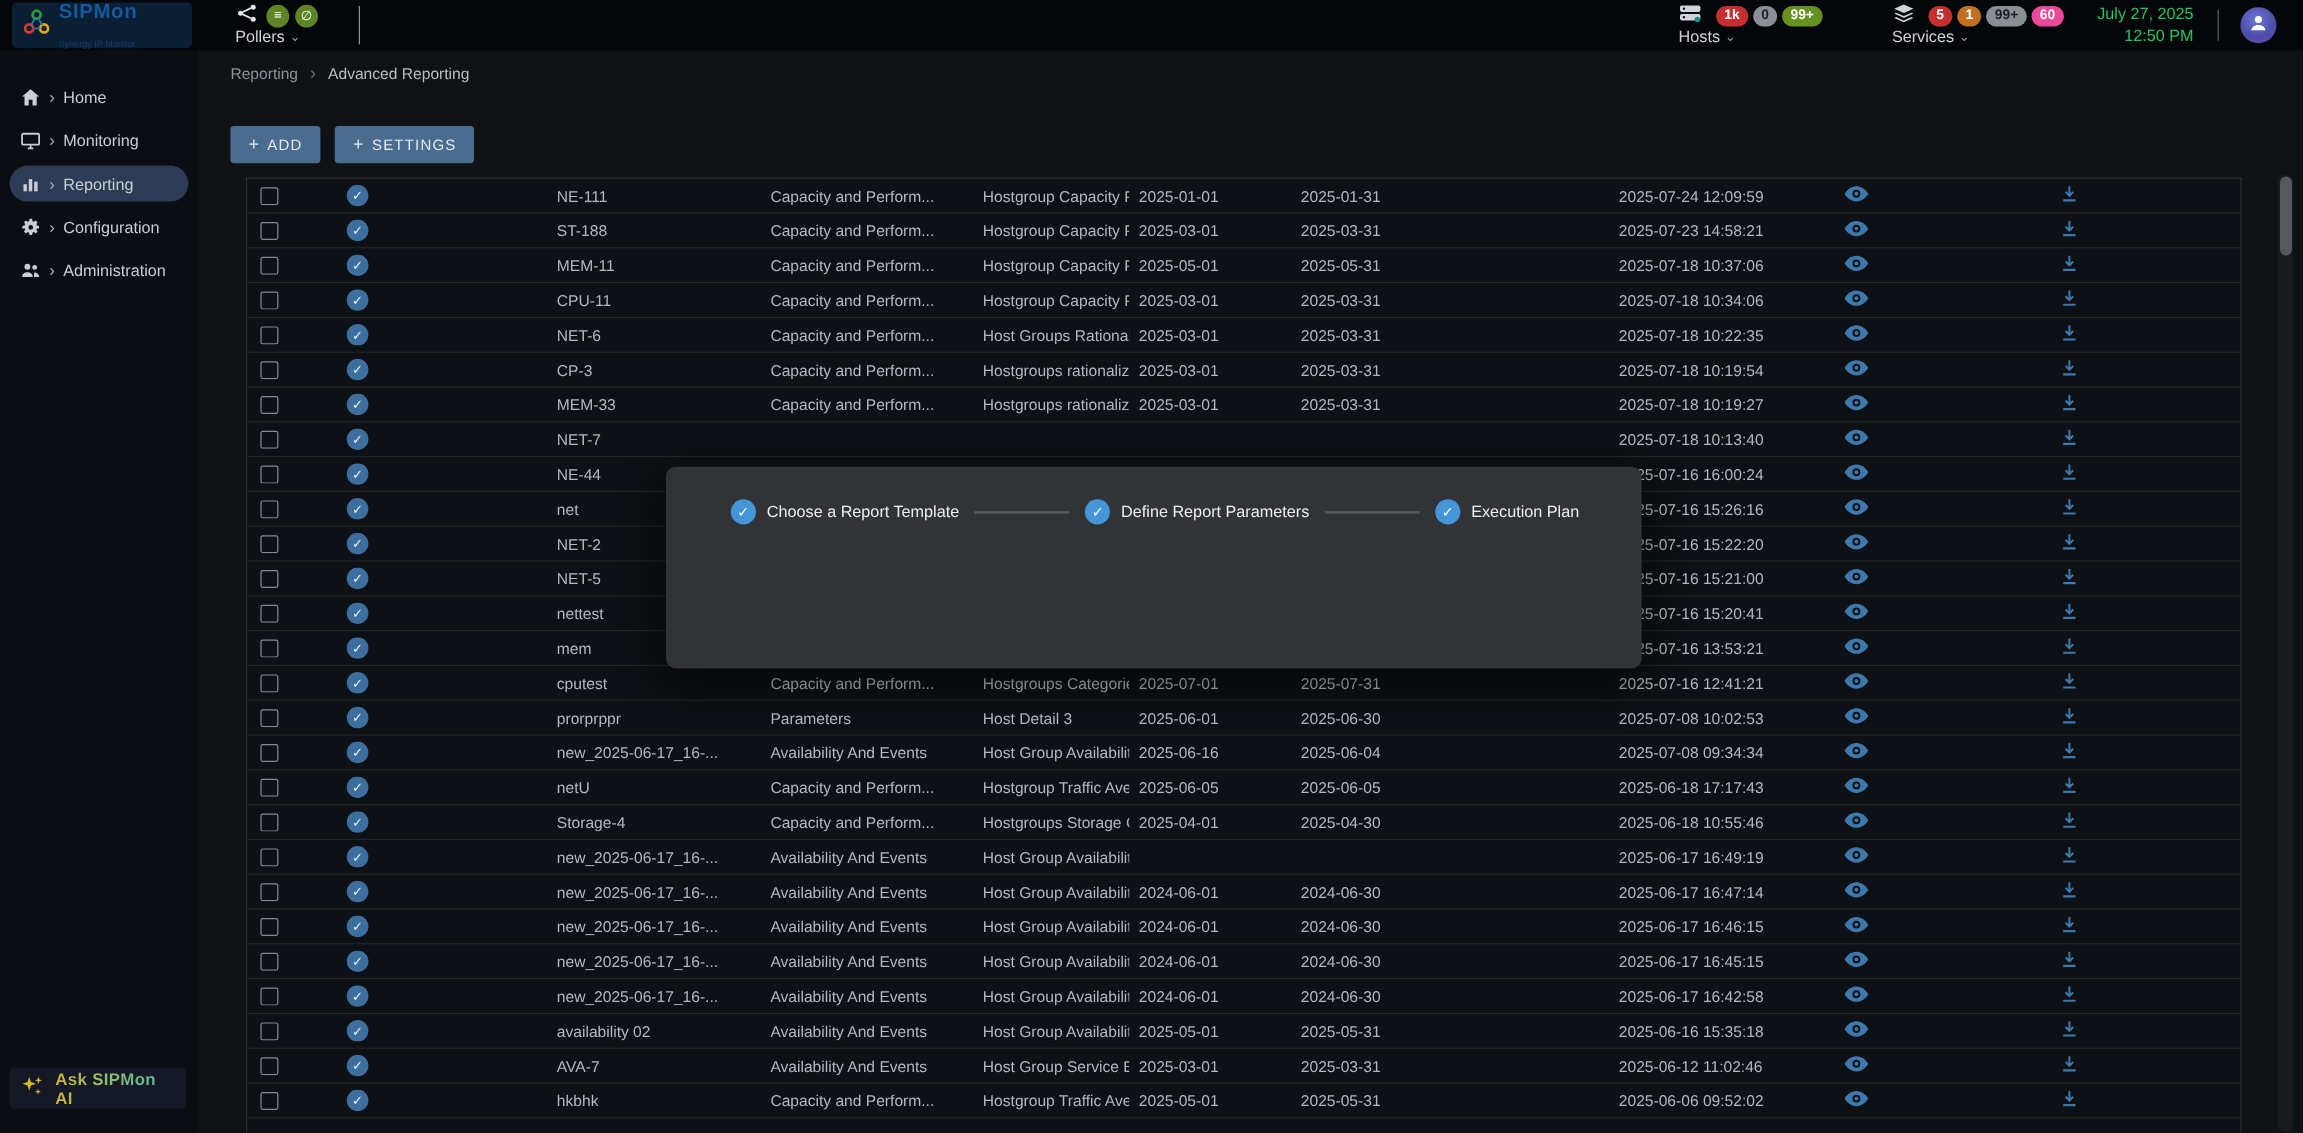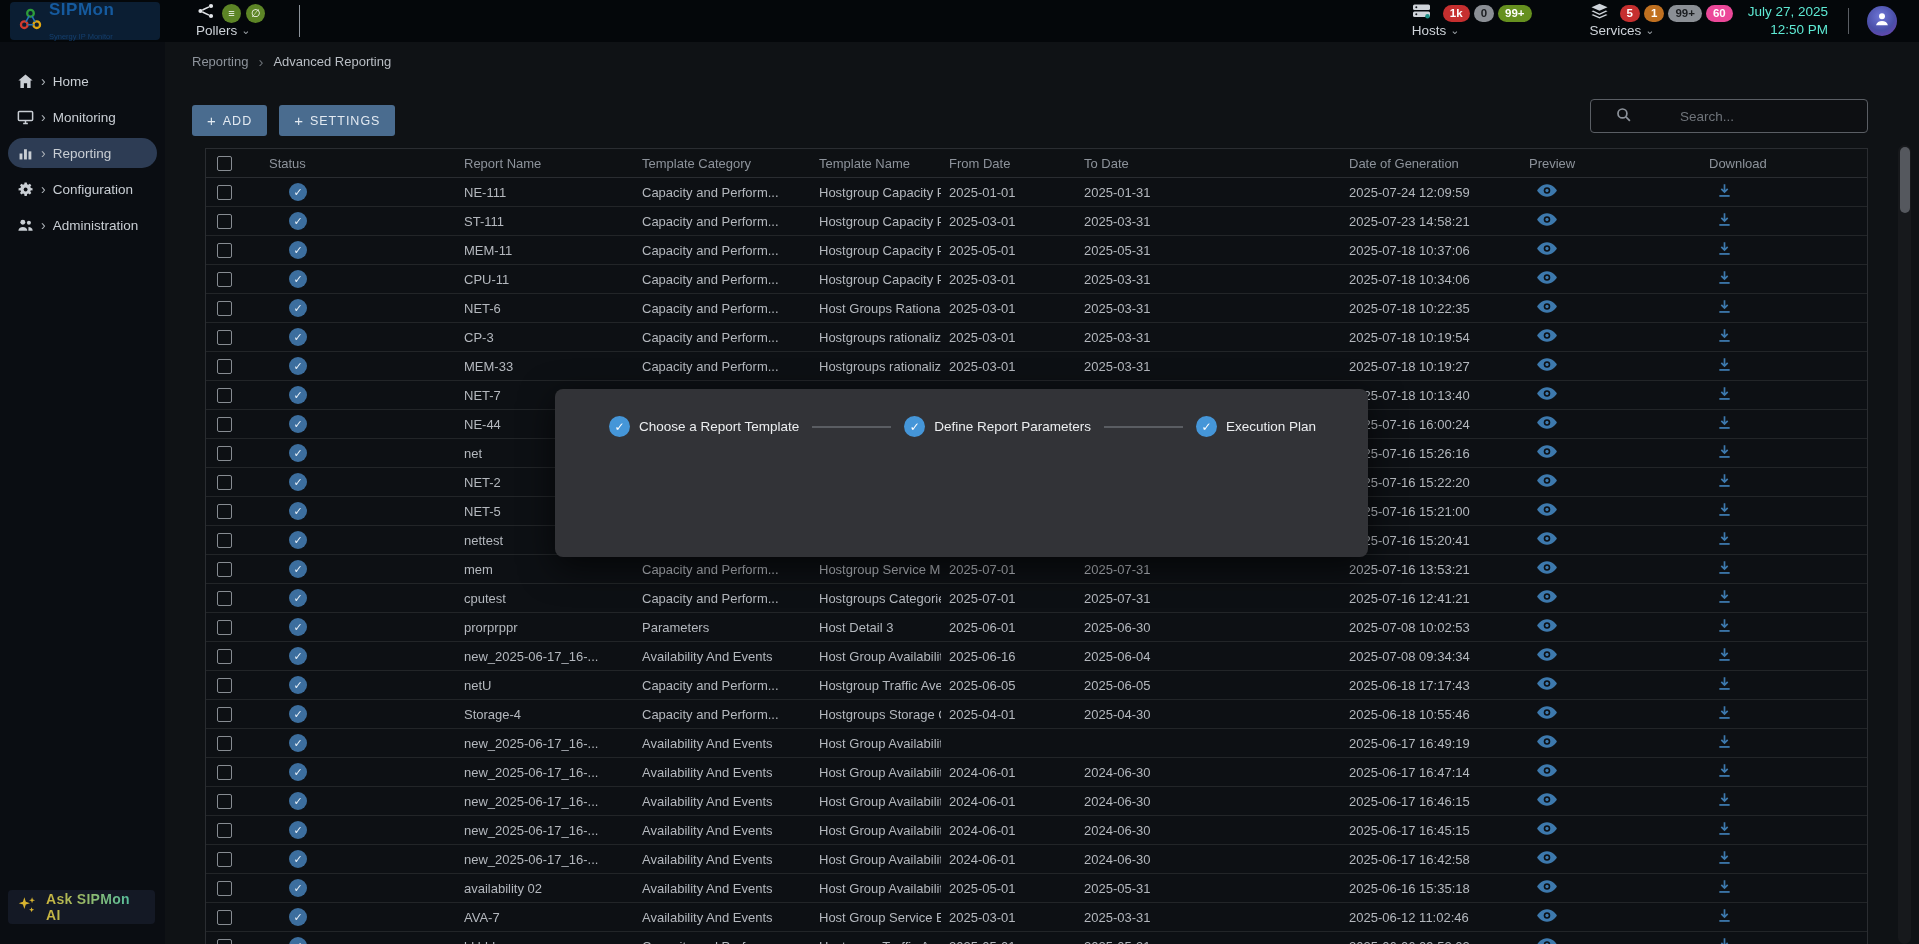--- a/index.html
+++ b/index.html
@@ -11,21 +11,21 @@
   .logo-box { width:150px; height:38px; margin-left:10px; background:#0b1e33; border-radius:4px; display:flex; align-items:center; padding:0 7px; gap:5px; flex:none; }
   .logo-title { color:#155a9e; font-weight:bold; font-size:17px; letter-spacing:.5px; line-height:1; }
   .logo-sub { color:#143f6e; font-size:7.5px; margin-top:14px; }
   .tb-group { display:flex; flex-direction:column; justify-content:center; height:42px; }
   .tb-top { display:flex; align-items:center; gap:5px; height:18px; }
   .tb-label { font-size:13.5px; color:#ced3d9; display:flex; align-items:center; gap:4px; margin-top:1px; }
   .chev { font-size:11px; color:#9aa0a6; }
   .pill { display:inline-block; min-width:20px; text-align:center; padding:1px 7px; border-radius:10px; font-size:11.5px; font-weight:bold; line-height:15px; }
   .pill-ic { width:19px; height:19px; border-radius:50%; background:#5d8526; color:#fff; display:inline-flex; align-items:center; justify-content:center; font-size:11px; }
   .tb-divider { width:1px; height:32px; background:#8d939b; margin-left:34px; }
-  .tb-date { text-align:right; font-size:13.5px; color:#5eead4; line-height:1.35; margin-left:15px; }
+  .tb-date { text-align:right; font-size:13.5px; color:#22c55e; line-height:1.35; margin-left:28px; }
   .tb-sep { width:1px; height:26px; background:#5a5e64; margin:0 18px 0 20px; }
   .avatar { width:30px; height:30px; border-radius:50%; background:radial-gradient(circle at 45% 35%, #6f77d8 0%, #4a4fa8 55%, #7a3fb0 100%); display:flex; align-items:center; justify-content:center; margin-right:22px; }
   .avatar svg { width:18px; height:18px; }
 
   
   .sidebar { position:absolute; top:42px; left:0; width:165px; bottom:0; background:#0a0d12; z-index:4; }
   .side-nav { padding-top:24px; }
   .side-item { display:flex; align-items:center; gap:7px; height:30px; margin:0 8px 6px 8px; padding:0 9px; border-radius:15px; font-size:13.5px; color:#c9ced4; cursor:pointer; }
   .side-item.active { background:#2d3c54; }
   .side-ic { width:17px; height:17px; display:inline-flex; }
@@ -253,43 +253,22 @@
     <button class="btn-steel">
       <span style="font-size:15px;">+</span>
       <span>ADD</span>
     </button>
     <button class="btn-steel">
       <span style="font-size:15px;">+</span>
       <span>SETTINGS</span>
     </button>
   </div>
 
-  <div class="search-box">
-    <span>
-      <svg viewBox="0 0 16 16">
-          <circle cx="7" cy="7" r="4.2" fill="none" stroke="#8d939b" stroke-width="1.6"></circle>
-          <path d="M10.3 10.3L14 14" stroke="#8d939b" stroke-width="1.6"></path>
-        </svg>
-    </span>
-    <input type="text" placeholder="Search..." style="">
-  </div>
 
   <div class="table-wrap">
-    <div class="thead grid" id="thead">
-        <div class="cell" style="padding-left: 0px;"><span class="checkbox"></span></div>
-        <div class="cell">Status</div>
-        <div class="cell">Report Name</div>
-        <div class="cell">Template Category</div>
-        <div class="cell">Template Name</div>
-        <div class="cell">From Date</div>
-        <div class="cell">To Date</div>
-        <div class="cell">Date of Generation</div>
-        <div class="cell">Preview</div>
-        <div class="cell">Download</div>
-      </div>
     <div id="tbody">
         <div class="trow grid">
           <div class="cell" style="padding-left: 0px;"><span class="checkbox"></span></div>
           <div class="cell" style="padding-left: 0px;"><span class="status-ic">✓</span></div>
           <div class="cell">NE-111</div>
           <div class="cell">Capacity and Perform...</div>
           <div class="cell">Hostgroup Capacity Pl...</div>
           <div class="cell">2025-01-01</div>
           <div class="cell">2025-01-31</div>
           <div class="cell">2025-07-24 12:09:59</div>
@@ -303,21 +282,21 @@
           <div class="cell"><span class="icon-btn">
               <svg viewBox="0 0 16 16" style="width:15px;height:15px">
                 <path d="M8 1.2v8.3M4.6 6.3L8 9.7l3.4-3.4" fill="none" stroke="#3d79ad" stroke-width="1.8"></path>
                 <path d="M2.5 13.8h11" stroke="#3d79ad" stroke-width="1.9"></path>
               </svg>
             </span></div>
         </div>
         <div class="trow grid">
           <div class="cell" style="padding-left: 0px;"><span class="checkbox"></span></div>
           <div class="cell" style="padding-left: 0px;"><span class="status-ic">✓</span></div>
-          <div class="cell">ST-111</div>
+          <div class="cell">ST-188</div>
           <div class="cell">Capacity and Perform...</div>
           <div class="cell">Hostgroup Capacity Pl...</div>
           <div class="cell">2025-03-01</div>
           <div class="cell">2025-03-31</div>
           <div class="cell">2025-07-23 14:58:21</div>
           <div class="cell"><span class="icon-btn">
               <svg viewBox="0 0 22 14">
                 <path d="M11 0C5 0 1.2 5.1.3 6.6a.8.8 0 0 0 0 .8C1.2 8.9 5 14 11 14s9.8-5.1 10.7-6.6a.8.8 0 0 0 0-.8C20.8 5.1 17 0 11 0z" fill="#3d79ad"></path>
                 <circle cx="11" cy="7" r="3.6" fill="#0d1014"></circle>
                 <circle cx="11" cy="7" r="1.8" fill="#3d79ad"></circle>

